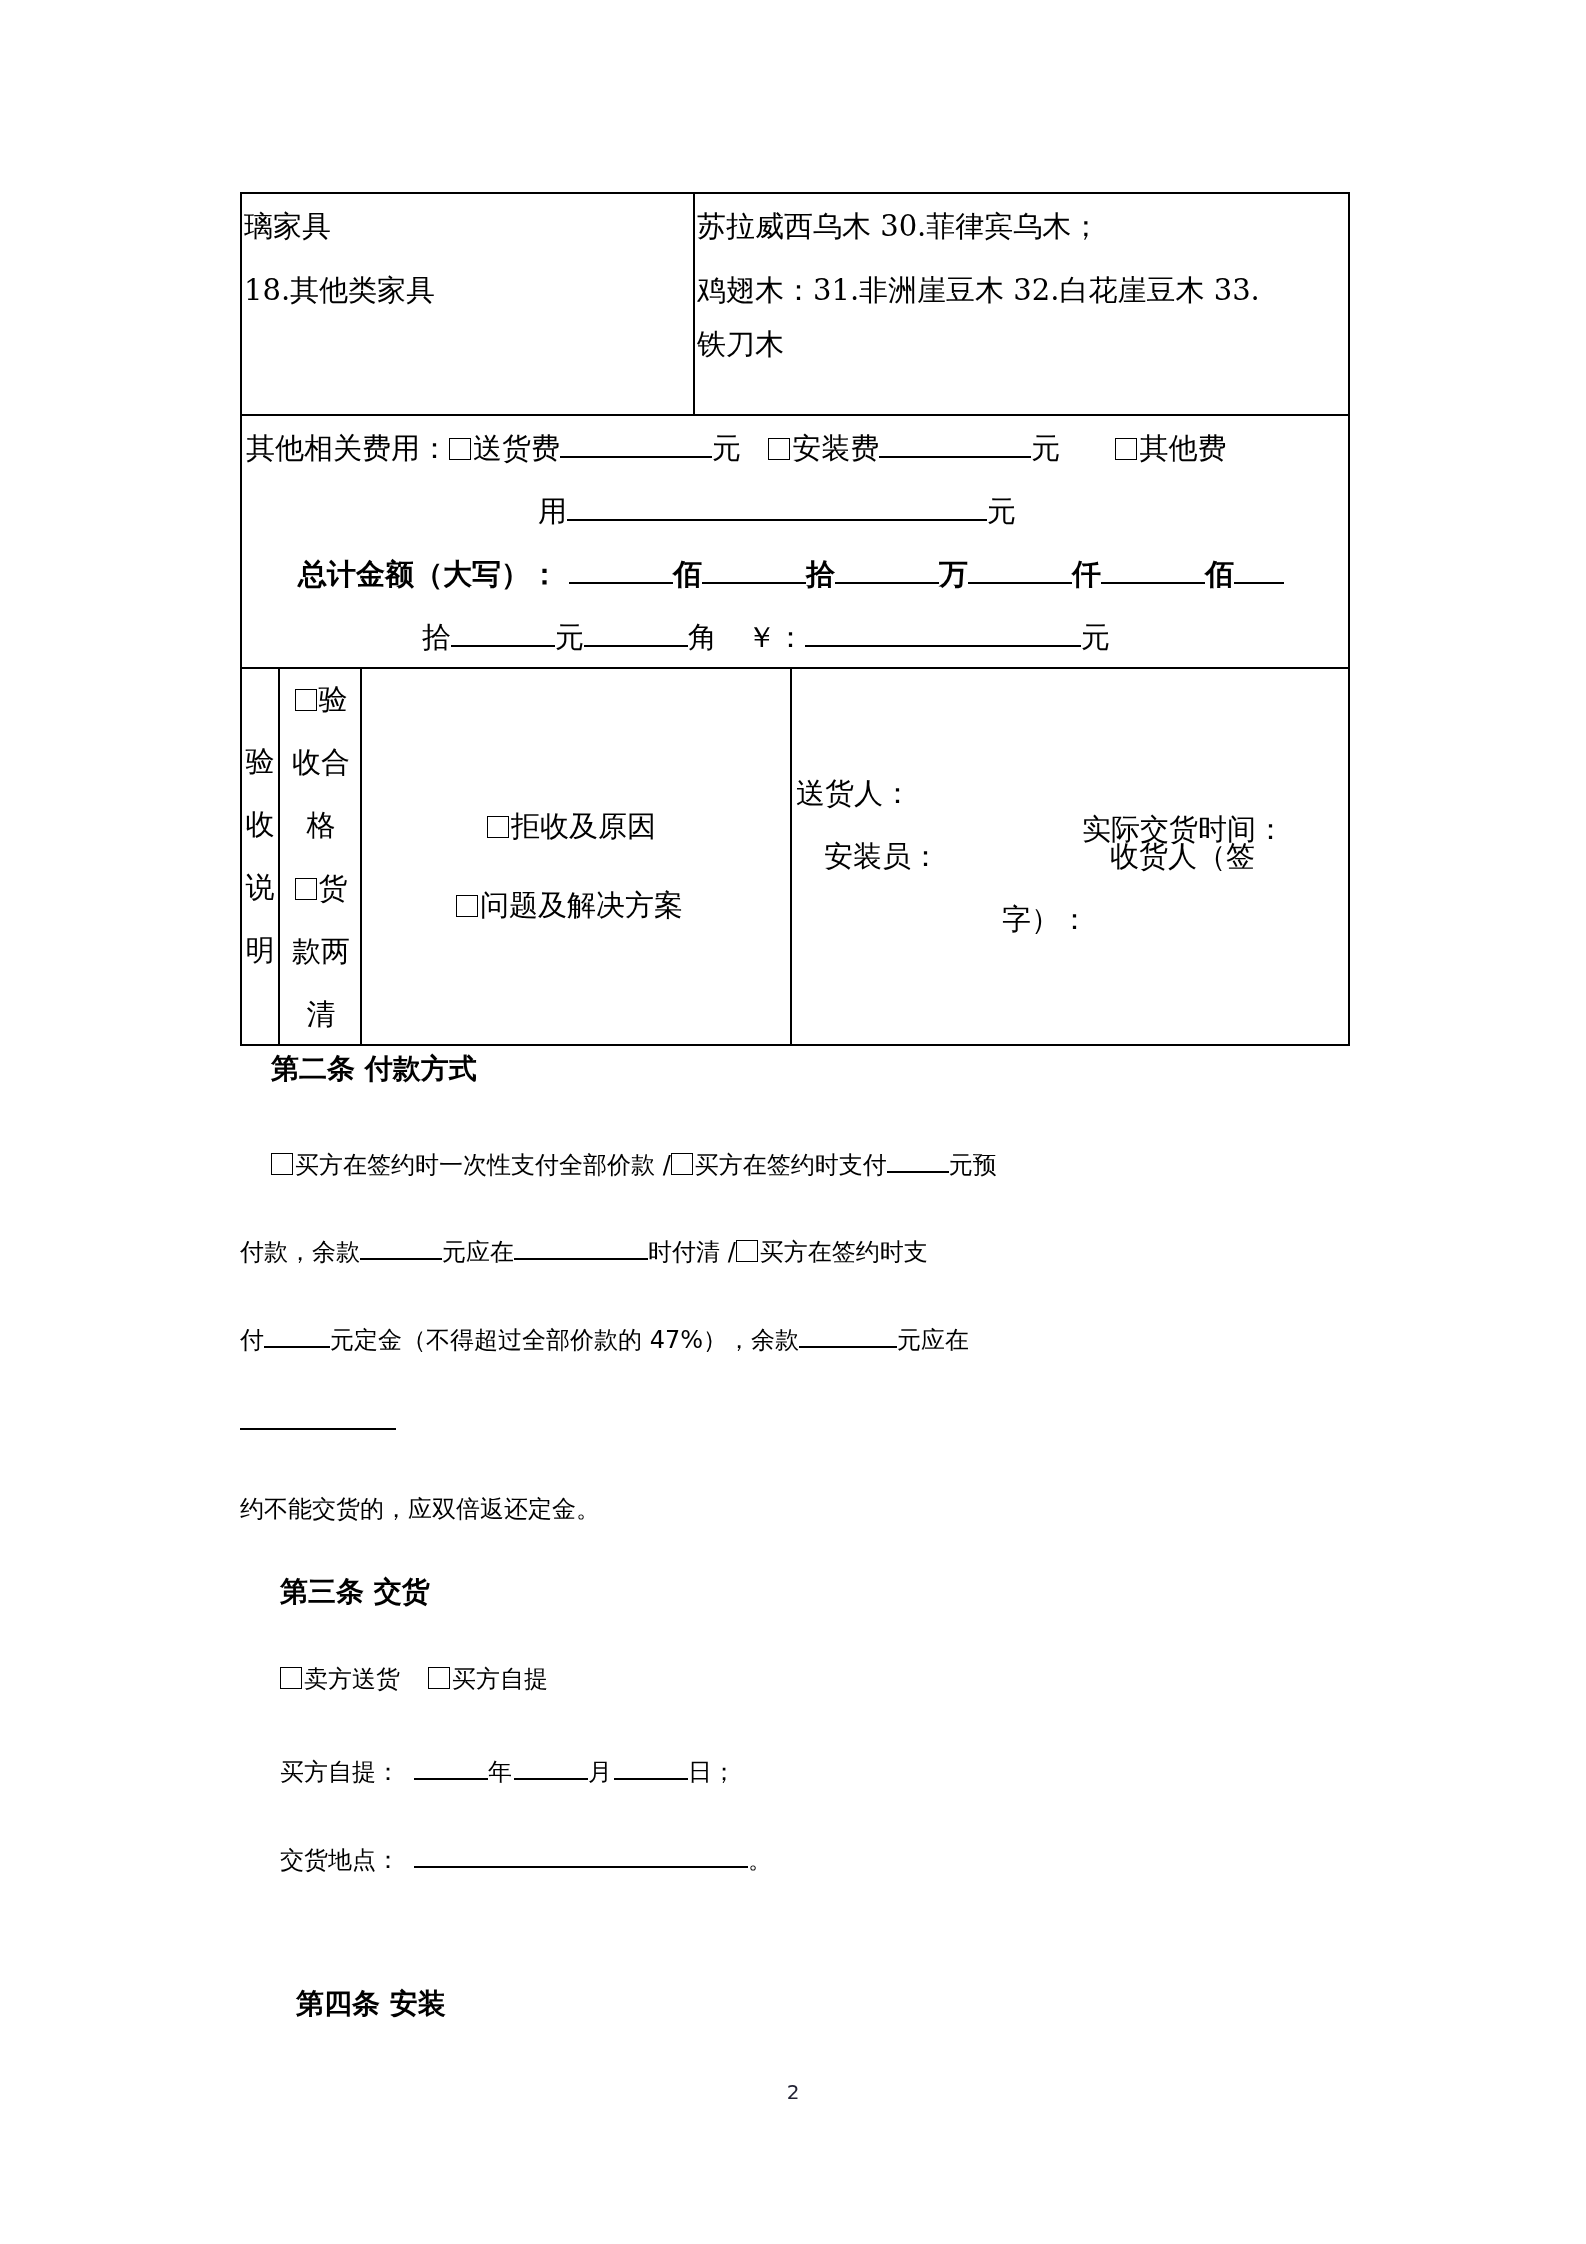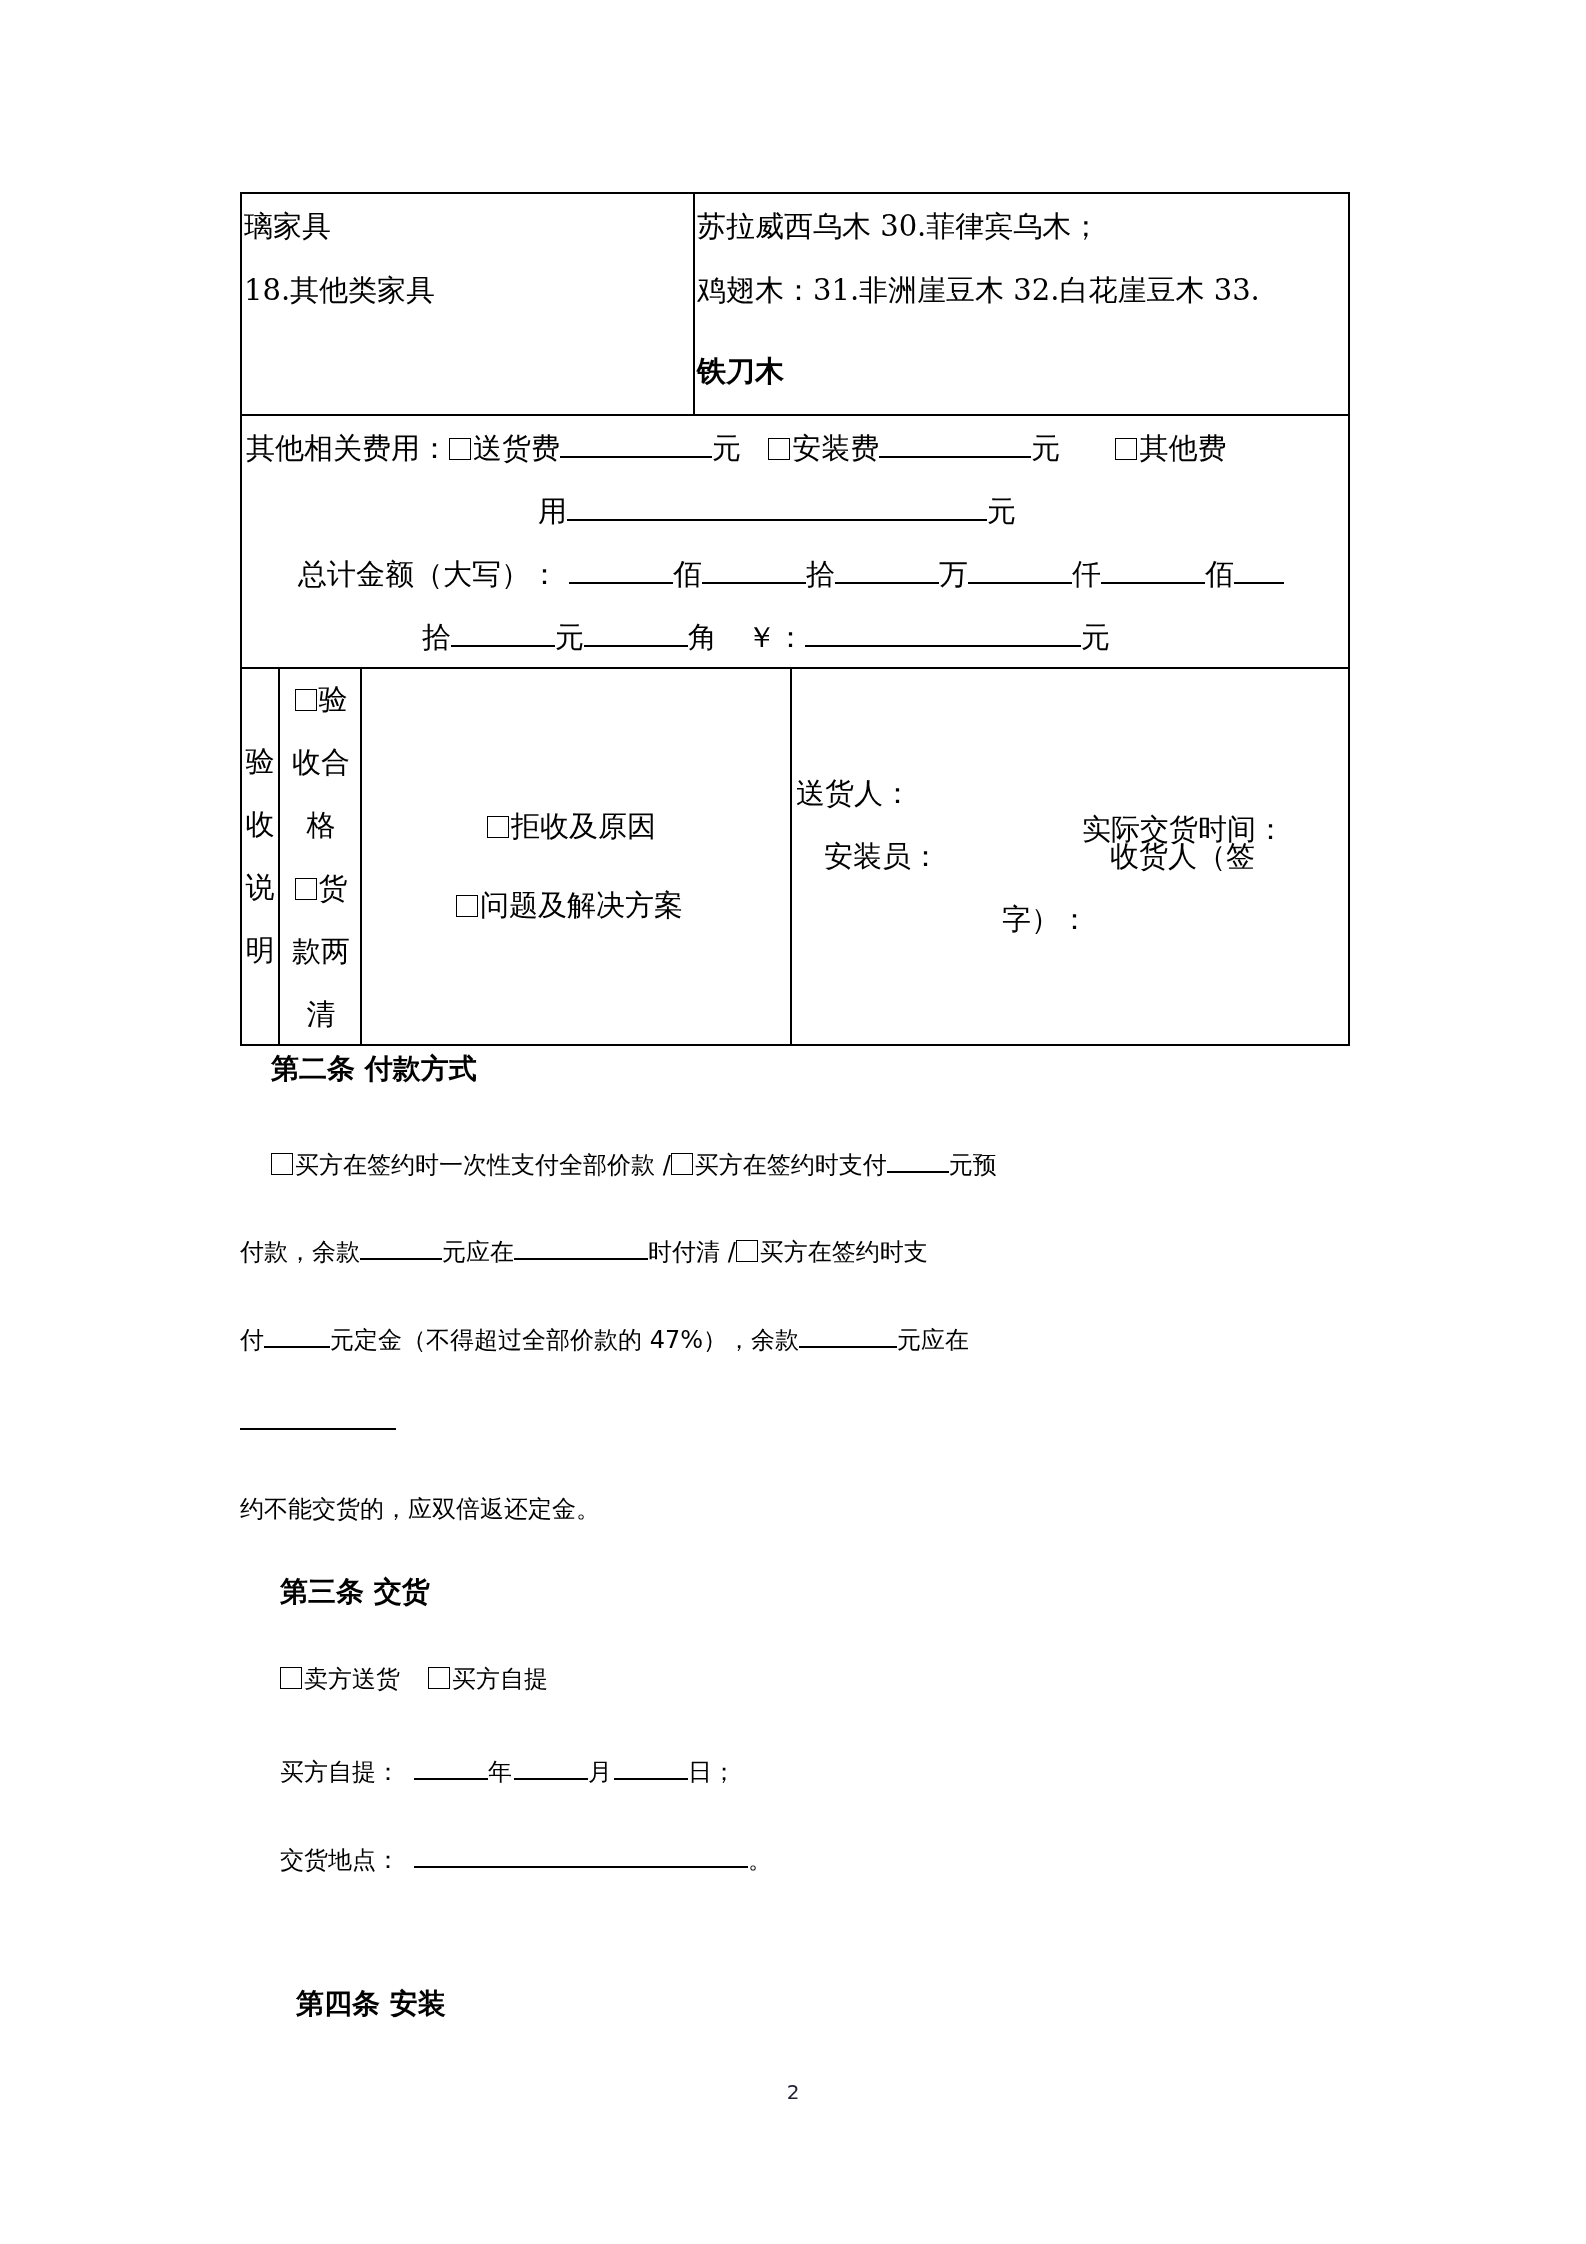--- a/index.html
+++ b/index.html
@@ -29,31 +29,31 @@
   <div class="vl" style="left:693px;top:192px;height:223px;"></div>
   <div class="vl" style="left:278px;top:667px;height:378px;"></div>
   <div class="vl" style="left:360px;top:667px;height:378px;"></div>
   <div class="vl" style="left:790px;top:667px;height:378px;"></div>
 </div>
 
 <div class="t serif" style="left:244px;top:210px;">璃家具</div>
 <div class="t serif" style="left:244px;top:274px;">18.其他类家具</div>
 <div class="t serif" style="left:697px;top:210px;">苏拉威西乌木 30.菲律宾乌木；</div>
 <div class="t serif" style="left:697px;top:274px;">鸡翅木：31.非洲崖豆木 32.白花崖豆木 33.</div>
-<div class="t serif" style="left:697px;top:355px;font-weight:bold;">铁刀木</div>
+<div class="t serif" style="left:697px;top:328px;">铁刀木</div>
 
 <div class="t serif" style="left:246px;top:430px;">
   <span>其他相关费用：</span><span class="box"></span><span>送货费</span><span class="u" style="width:152px;"></span><span>元</span>
   <span style="display:inline-block;width:18px;"></span><span class="box"></span><span>安装费</span><span class="u" style="width:152px;"></span><span>元</span>
   <span style="display:inline-block;width:46px;"></span><span class="box"></span><span>其他费</span>
 </div>
 <div class="t serif" style="left:538px;top:493px;">
   <span>用</span><span class="u" style="width:420px;"></span><span>元</span>
 </div>
-<div class="t serif" style="left:298px;top:556px;">
+<div class="t serif" style="left:298px;top:556px;font-weight:bold;">
   <span>总计金额（大写）：</span><span class="u" style="width:104px;margin-left:10px;"></span><span>佰</span><span class="u" style="width:104px;"></span><span>拾</span><span class="u" style="width:104px;"></span><span>万</span><span class="u" style="width:104px;"></span><span>仟</span><span class="u" style="width:104px;"></span><span>佰</span><span class="u" style="width:50px;"></span>
 </div>
 <div class="t serif" style="left:422px;top:619px;">
   <span>拾</span><span class="u" style="width:104px;"></span><span>元</span><span class="u" style="width:104px;"></span><span>角</span><span style="display:inline-block;width:30px;"></span><span>￥：</span><span class="u" style="width:276px;"></span><span>元</span>
 </div>
 
 <div class="vt serif" style="left:244px;top:730px;">
   <div>验</div>
   <div>收</div>
   <div>说</div>

